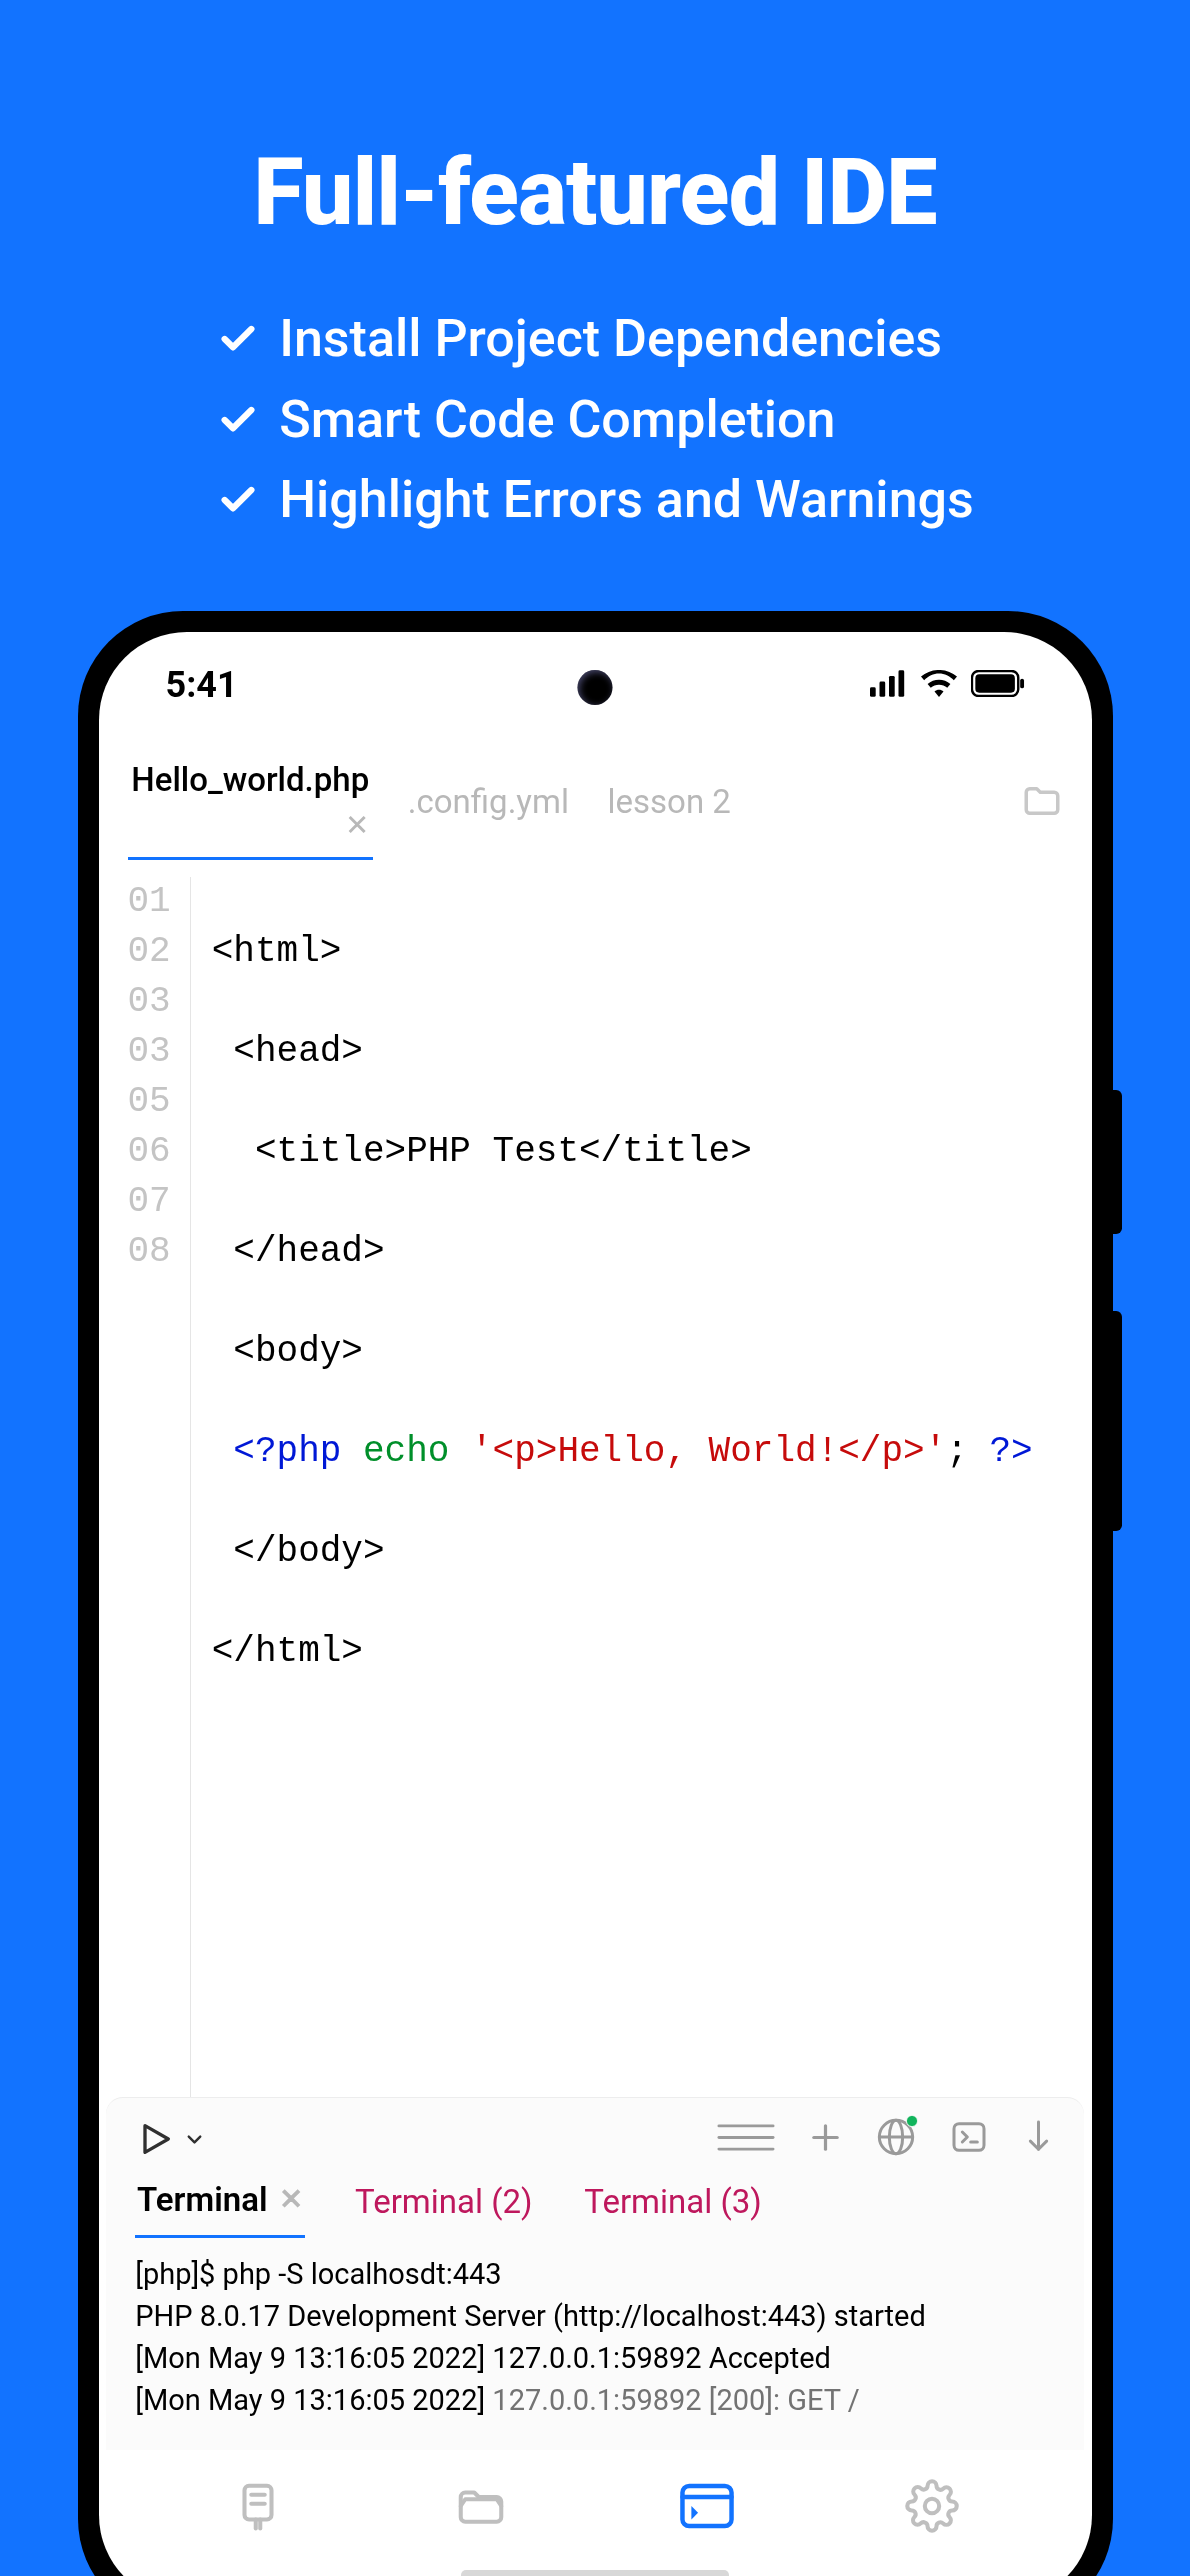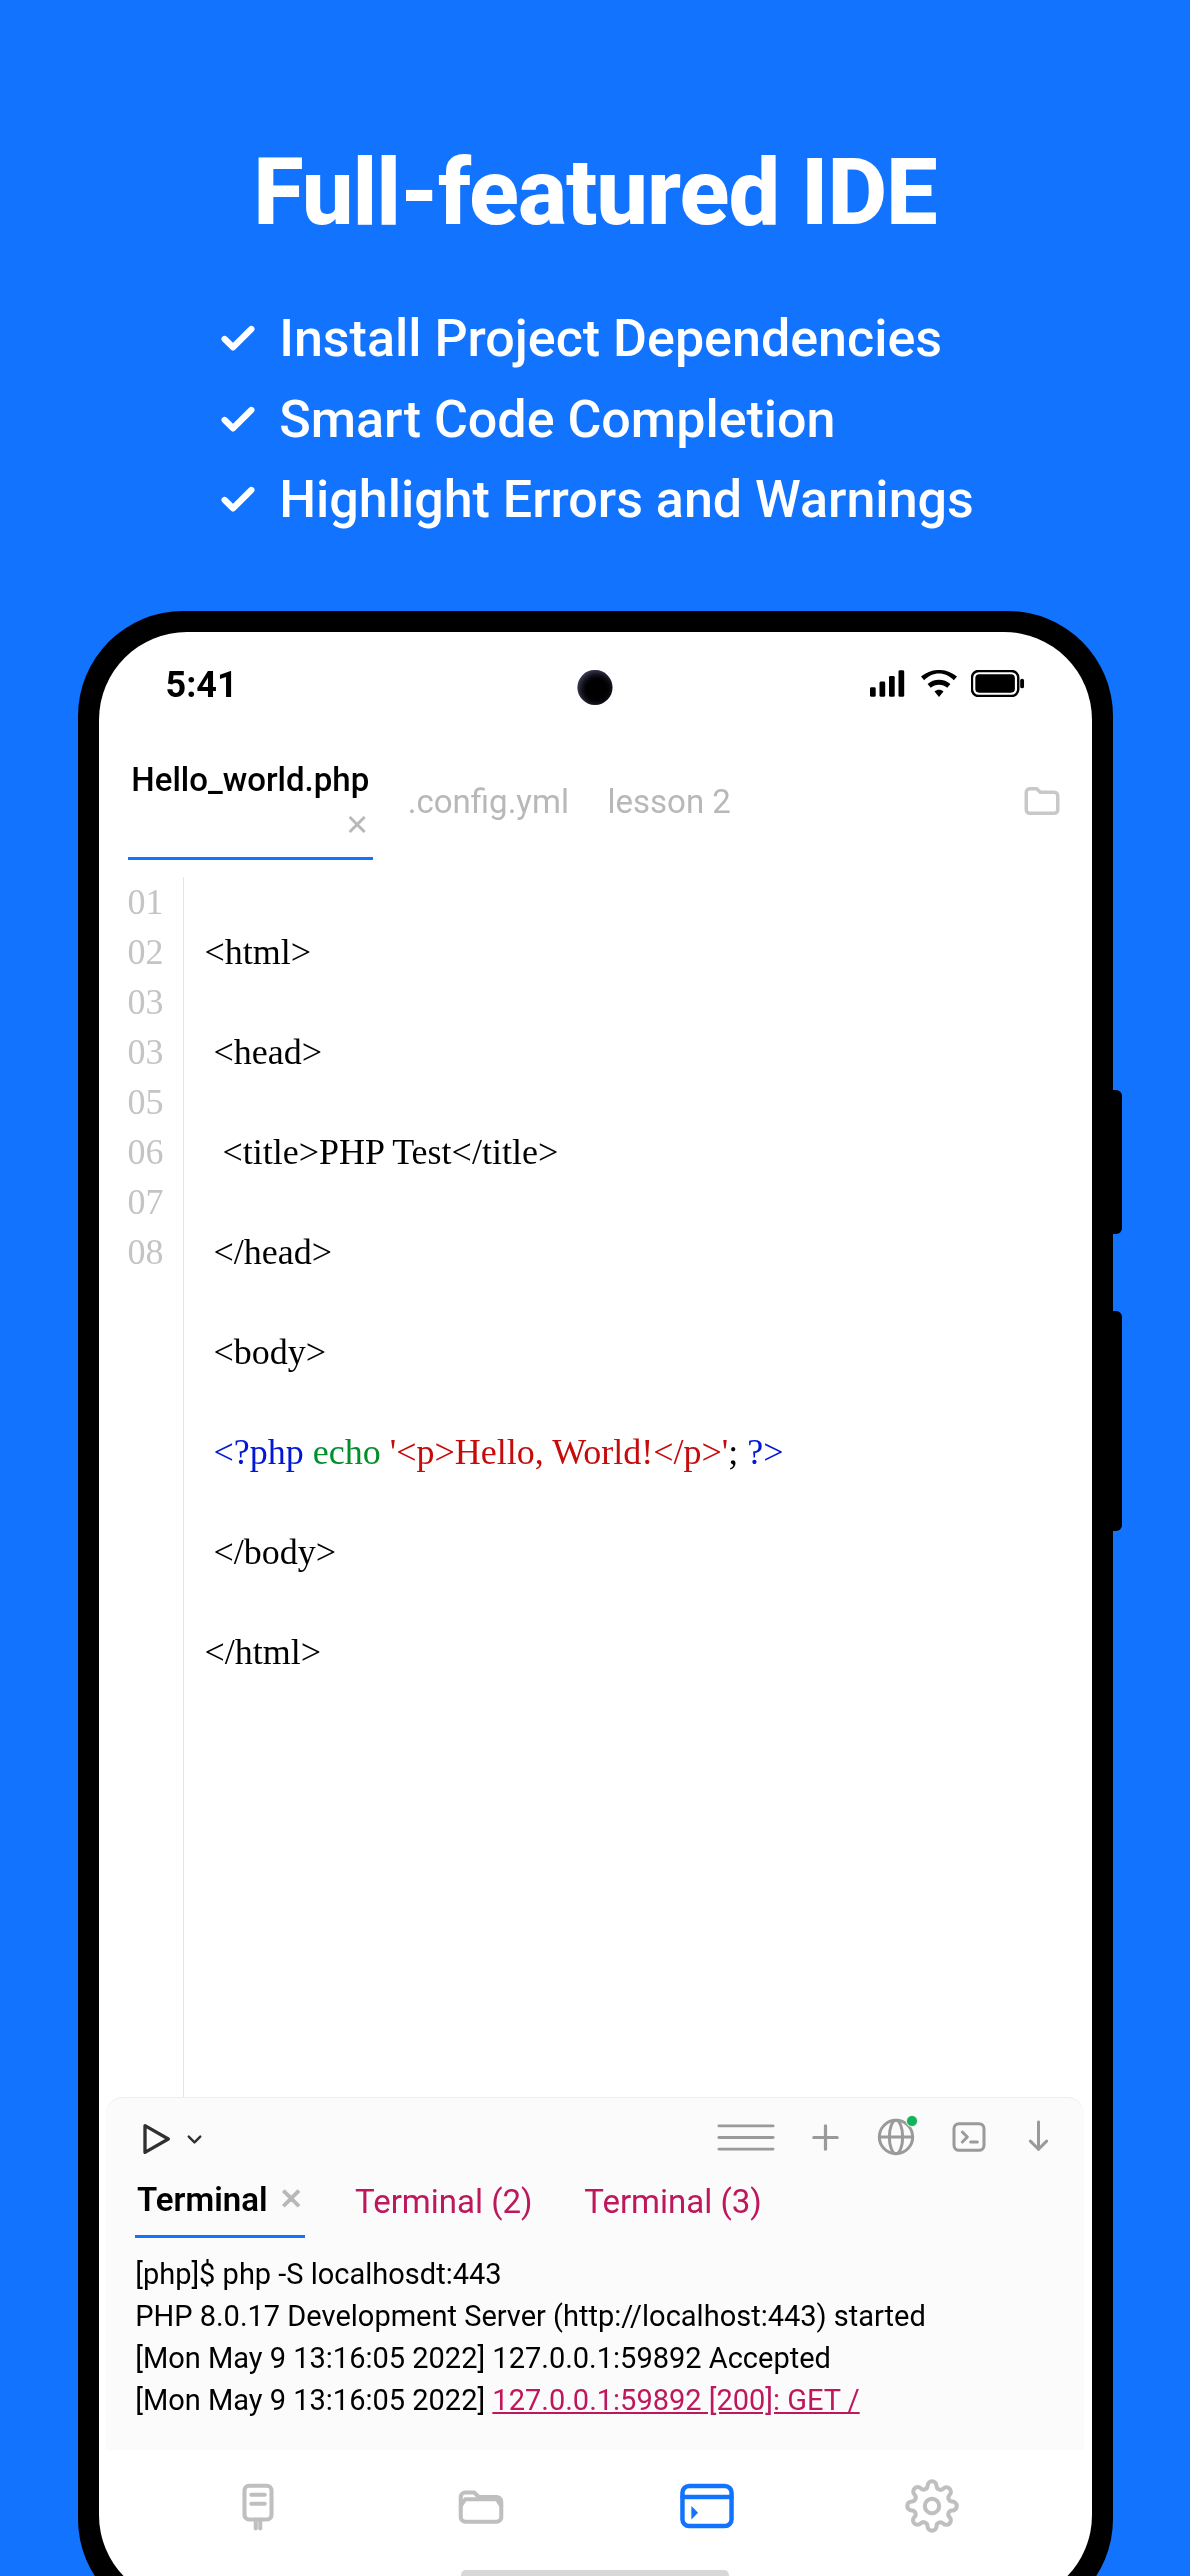--- a/index.html
+++ b/index.html
@@ -91,21 +91,21 @@
   .tab-spacer { flex: 1; }
   .folder-btn { color:#c8c8c8; }
 
   
   .code-area {
     flex: 1;
     display: flex;
     padding: 17px 8px 0 0;
     font-size: 36px;
     line-height: 50px;
-    font-family: Liberation Serif, serif;
+    font-family: Liberation Mono, monospace;
   }
   .gutter {
     padding: 0 19px 0 29px;
     color: #c4c4c4;
     text-align: right;
     border-right: 1px solid #e5e5e5;
     font-variant-numeric: tabular-nums;
   }
   .gutter div { }
   .code-body { padding: 0 13.4px 0 21px; white-space: pre; color:#000; }
@@ -136,21 +136,21 @@
   .term-tab { color:#be185d; padding: 5.8px 1.9px 15.3px 1.9px; display:flex; align-items:center; gap:11.5px;}
   .term-tab.active { color:#000; font-weight:600; border-bottom: 3.8px solid #1273ff; }
 
   .term-body {
     margin-top: 15.3px;
     font-size: 29px;
     line-height: 42px;
     color:#000;
     font-family: inherit;
   }
-  .tg { color:#be185d;text-decoration:underline; }
+  .tg { color:#737373; }
 
   
   .bottom-nav {
     height: 153px;
     display:flex; align-items:center; justify-content:space-around;
     padding: 0 48px 38px 48px;
   }
   .nav-btn { color:#bfbfbf; }
   .nav-btn.active { color:#1273ff; }
   .home-indicator {

